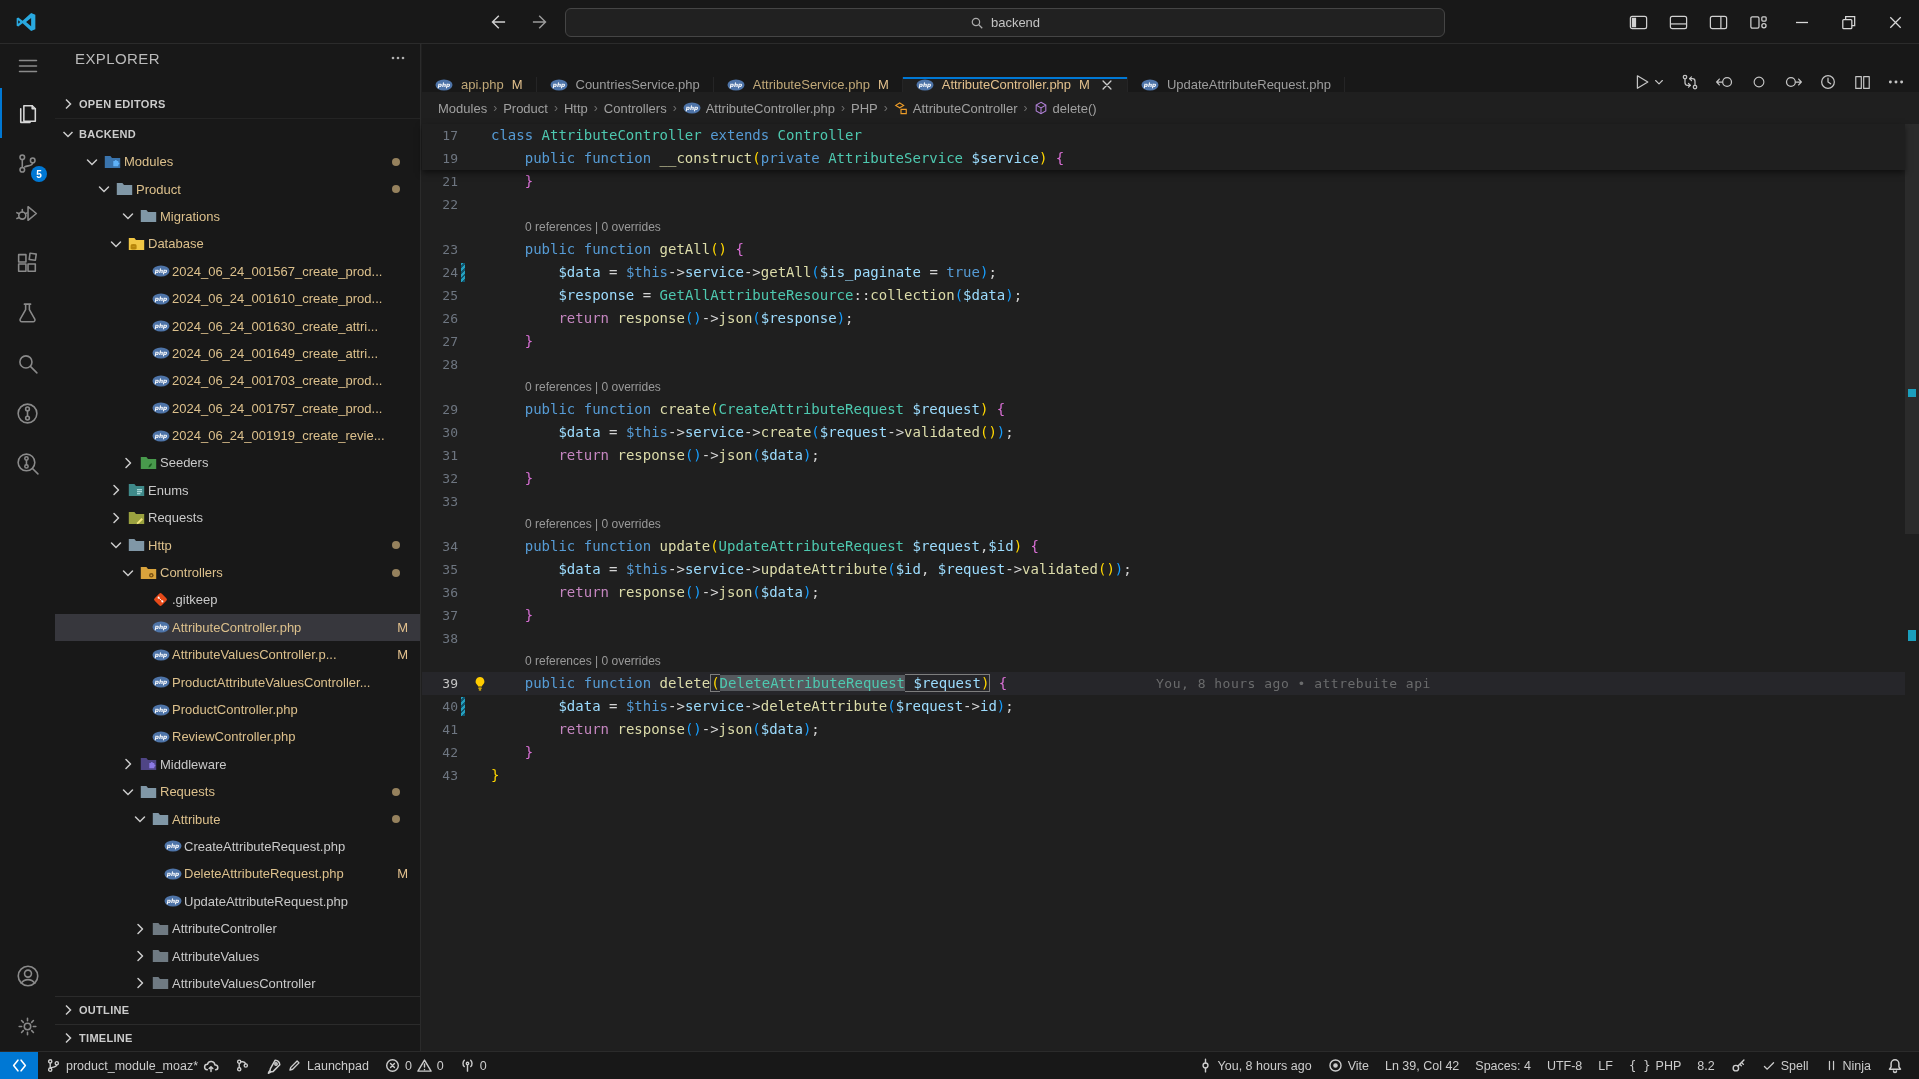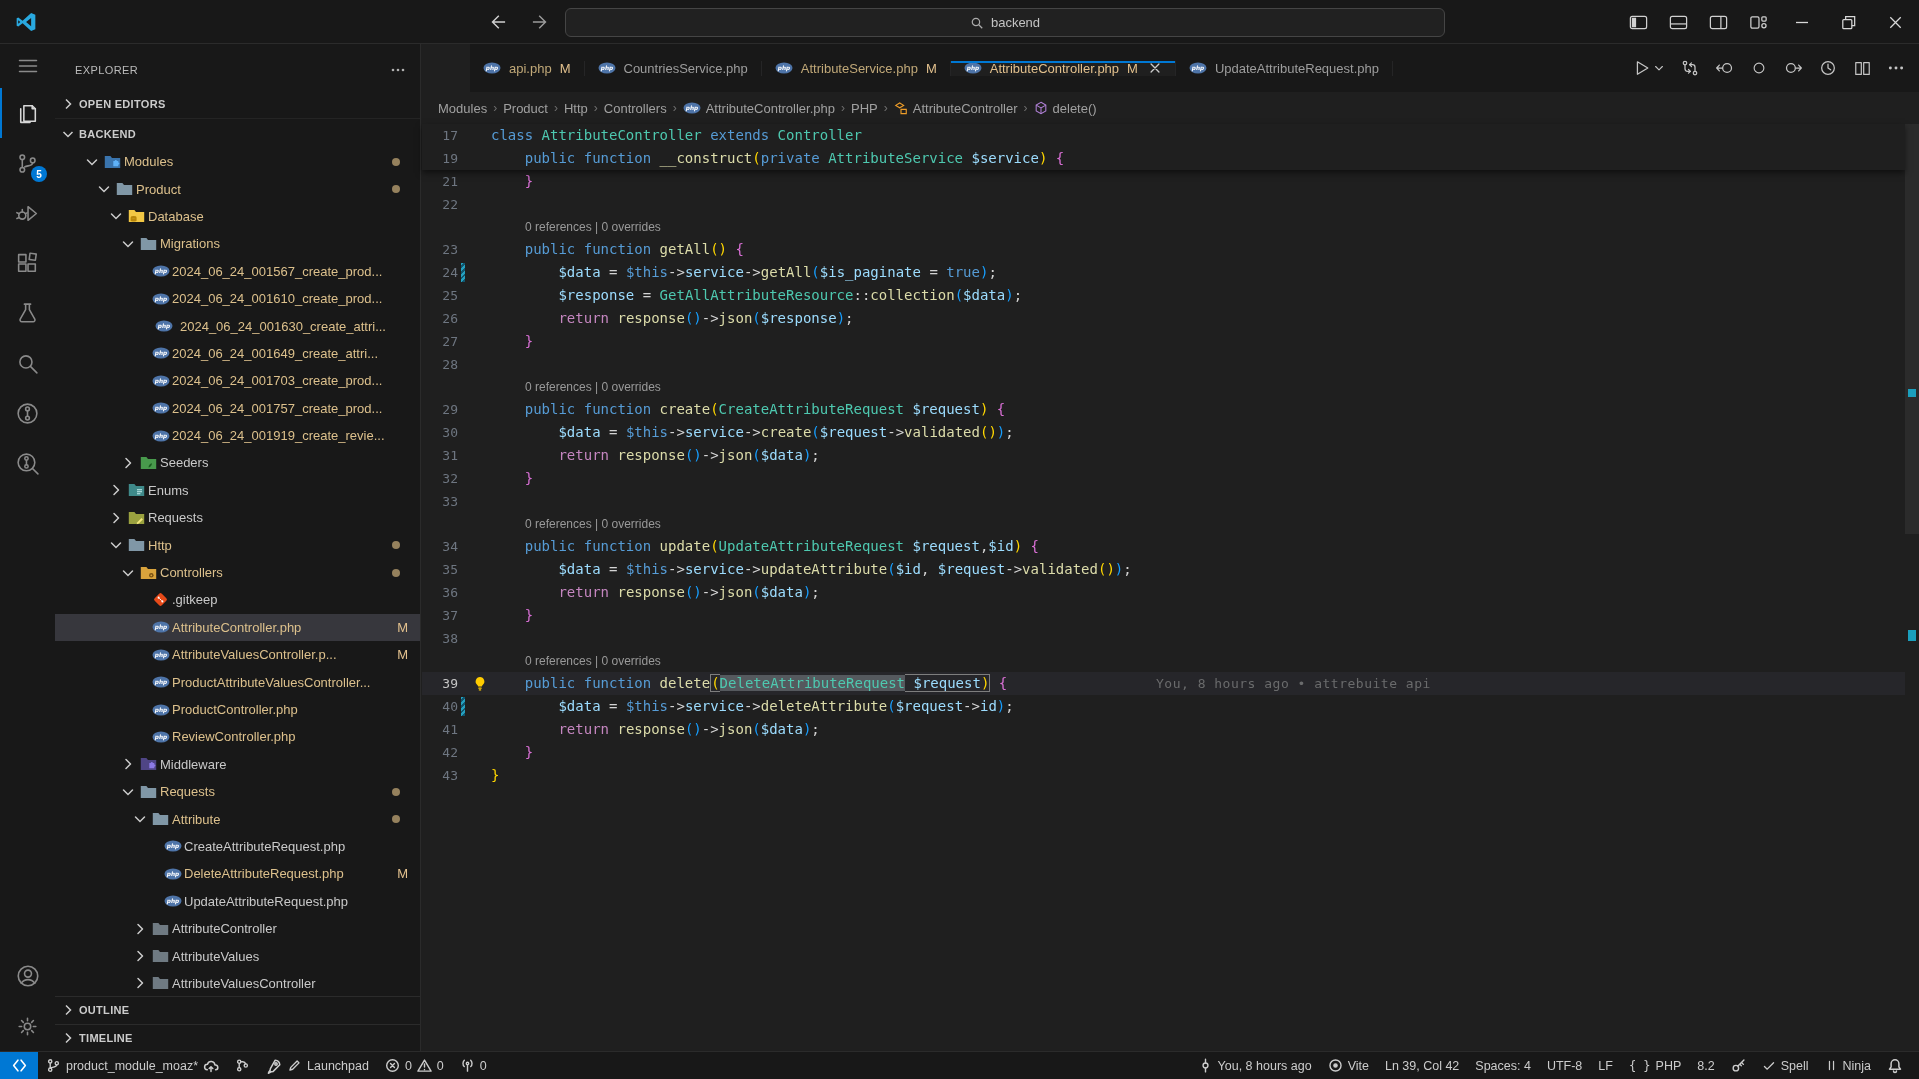--- a/index.html
+++ b/index.html
@@ -31,41 +31,41 @@
   .ab-item.active { color:#d7d7d7; box-shadow:inset 2px 0 0 #0078d4; }
   .ab-item.menu { height:44px; }
   .ab-badge { position:absolute; right:8px; bottom:6px; min-width:16px; height:16px;
     border-radius:9px; background:#0078d4; color:#fff; font-size:10px; font-weight:bold;
     display:flex; align-items:center; justify-content:center; padding:0 3px; }
   .ab-spacer { margin-top:auto; }
 
   
   .sidebar { position:absolute; left:55px; top:44px; width:366px; bottom:28px;
     background:#181818; border-right:1px solid #2b2b2b; font-size:13px; overflow:hidden; }
-  .sb-header { height:46px; display:flex; align-items:center; padding:6px 14px 0 20px;
-    font-size:11px; letter-spacing:.4px; color:#bbbbbb; }
+  .sb-header { height:46px; display:flex; align-items:flex-start; padding:6px 14px 0 20px;
+    font-size:15px; letter-spacing:.4px; color:#bbbbbb; }
   .sb-header .more { margin-left:auto; color:#b0b0b0; }
   .sb-sect { height:29px; display:flex; align-items:center; gap:2px; padding-left:4px;
     font-weight:bold; font-size:11px; color:#cccccc; letter-spacing:.3px; }
   .sb-sect.oe { border-bottom:1px solid #242424; }
   .tree { position:absolute; left:0; right:0; top:104px; bottom:55px; overflow:hidden; }
   .trow { height:27.4px; display:flex; align-items:center; position:relative; color:#c9c9c9; }
   .trow.gold { color:#dcc08c; }
   .trow.selected { background:#37373d; }
   .tchev { width:18px; flex:none; display:flex; justify-content:center; color:#cccccc; }
   .tico { width:23px; flex:none; display:flex; align-items:center; }
   .tlabel { white-space:nowrap; overflow:hidden; text-overflow:ellipsis; padding-right:34px; }
   .tdot { position:absolute; right:20px; top:10px; width:8px; height:8px; border-radius:50%; background:#95815d; }
   .tm { position:absolute; right:12px; color:#e2c08d; font-size:13px; }
   .sb-bottom { position:absolute; left:0; right:0; bottom:0; }
   .sb-bottom .sb-sect { border-top:1px solid #2b2b2b; height:27.4px; }
 
   
   .editor { position:absolute; left:422px; top:44px; right:0; bottom:28px; background:#1f1f1f; }
-  .tabbar { height:48px; background:#181818; display:flex; align-items:center;margin-left:48px; }
+  .tabbar { height:48px; background:#181818; display:flex; align-items:flex-end; }
   .tab { display:flex; align-items:center; gap:8px; padding:0 13px; font-size:13px;
     color:#9d9d9d; background:#181818; border-right:1px solid #252526; position:relative; white-space:nowrap; }
   .tab .tname.gmod { color:#c0a878; }
   .tab.active { background:#1f1f1f; color:#cccccc; }
   .tab.active::before { content:""; position:absolute; left:0; right:0; top:0; height:2px; background:#0078d4; }
   .tab.active .tname.gmod { color:#e2c08d; }
   .tab .m { color:#e2c08d; }
   .tab .closex { margin-left:2px; color:#cccccc; font-size:13px; }
   .ed-actions { margin-left:auto; display:flex; align-items:center; gap:15px; padding-right:14px; color:#c5c5c5; }
   .ed-actions .run { display:flex; align-items:center; gap:1px; }
@@ -339,71 +339,71 @@
           </svg>
         </span>
         <span class="tico ic">
           <svg width="17" height="14" viewBox="0 0 17 14">
             <path d="M.8 1h5.6l1.6 2h8.2v10H.8z" fill="#8097a6"></path>
           </svg>
         </span>
         <span class="tlabel">Product</span>
         <span class="tdot"></span>
       </div>
+      <div class="trow gold" style="padding-left: 64px;">
+        <span class="tchev ic">
+          <svg style="transform:rotate(90deg)" width="16" height="16" viewBox="0 0 16 16" fill="none" stroke="currentColor" stroke-width="1.5" stroke-linecap="round">
+            <path d="M6 3.5L10.5 8 6 12.5"></path>
+          </svg>
+        </span>
+        <span class="tico ic">
+          <svg width="17" height="14" viewBox="0 0 17 14">
+            <path d="M.8 1h5.6l1.6 2h8.2v10H.8z" fill="#8097a6"></path>
+          </svg>
+        </span>
+        <span class="tlabel">Migrations</span>
+      </div>
       <div class="trow gold" style="padding-left: 52px;">
         <span class="tchev ic">
           <svg style="transform:rotate(90deg)" width="16" height="16" viewBox="0 0 16 16" fill="none" stroke="currentColor" stroke-width="1.5" stroke-linecap="round">
             <path d="M6 3.5L10.5 8 6 12.5"></path>
           </svg>
         </span>
         <span class="tico ic">
           <svg width="17" height="14" viewBox="0 0 17 14">
             <path d="M.8 1h5.6l1.6 2h8.2v10H.8z" fill="#f2c744"></path>
             <g fill="#b8860b">
               <ellipse cx="5.6" cy="8.3" rx="3" ry="1.2"></ellipse>
               <path d="M2.6 8.3v3.1c0 .7 1.4 1.2 3 1.2s3-.5 3-1.2V8.3c0 .7-1.4 1.2-3 1.2s-3-.5-3-1.2z"></path>
             </g>
           </svg>
         </span>
         <span class="tlabel">Database</span>
       </div>
-      <div class="trow gold" style="padding-left: 64px;">
-        <span class="tchev ic">
-          <svg style="transform:rotate(90deg)" width="16" height="16" viewBox="0 0 16 16" fill="none" stroke="currentColor" stroke-width="1.5" stroke-linecap="round">
-            <path d="M6 3.5L10.5 8 6 12.5"></path>
-          </svg>
-        </span>
-        <span class="tico ic">
-          <svg width="17" height="14" viewBox="0 0 17 14">
-            <path d="M.8 1h5.6l1.6 2h8.2v10H.8z" fill="#8097a6"></path>
-          </svg>
-        </span>
-        <span class="tlabel">Migrations</span>
-      </div>
       <div class="trow gold" style="padding-left: 76px;">
         <span class="tchev ic"></span>
         <span class="tico ic">
           <svg width="18" height="12" viewBox="0 0 18 12">
             <ellipse cx="9" cy="6" rx="8.5" ry="5.6" fill="#4e74a8"></ellipse>
             <text x="9" y="8.2" font-size="5.8" font-style="italic" font-weight="bold" fill="#ffffff" text-anchor="middle" font-family="DejaVu Sans, sans-serif">php</text>
           </svg>
         </span>
         <span class="tlabel">2024_06_24_001567_create_prod...</span>
       </div>
       <div class="trow gold" style="padding-left: 76px;">
         <span class="tchev ic"></span>
         <span class="tico ic">
           <svg width="18" height="12" viewBox="0 0 18 12">
             <ellipse cx="9" cy="6" rx="8.5" ry="5.6" fill="#4e74a8"></ellipse>
             <text x="9" y="8.2" font-size="5.8" font-style="italic" font-weight="bold" fill="#ffffff" text-anchor="middle" font-family="DejaVu Sans, sans-serif">php</text>
           </svg>
         </span>
         <span class="tlabel">2024_06_24_001610_create_prod...</span>
       </div>
-      <div class="trow gold" style="padding-left: 76px; justify-content: space-between;">
+      <div class="trow gold" style="padding-left: 76px;">
         <span class="tchev ic"></span>
         <span class="tico ic">
           <svg width="18" height="12" viewBox="0 0 18 12">
             <ellipse cx="9" cy="6" rx="8.5" ry="5.6" fill="#4e74a8"></ellipse>
             <text x="9" y="8.2" font-size="5.8" font-style="italic" font-weight="bold" fill="#ffffff" text-anchor="middle" font-family="DejaVu Sans, sans-serif">php</text>
           </svg>
         </span>
         <span class="tlabel">2024_06_24_001630_create_attri...</span>
       </div>
       <div class="trow gold" style="padding-left: 76px;">

